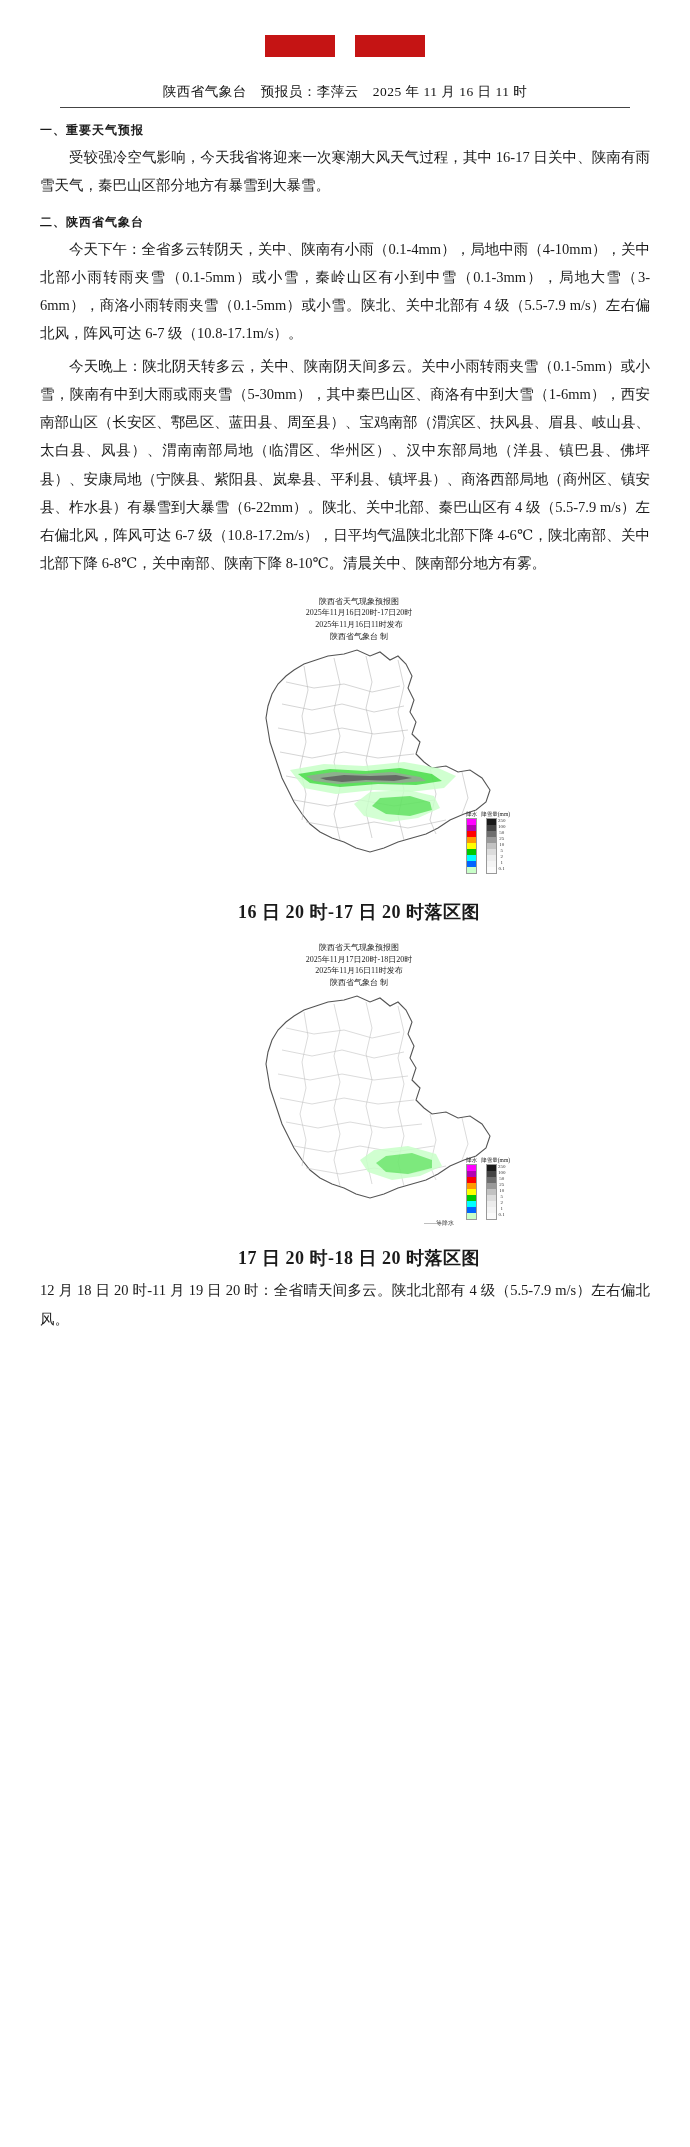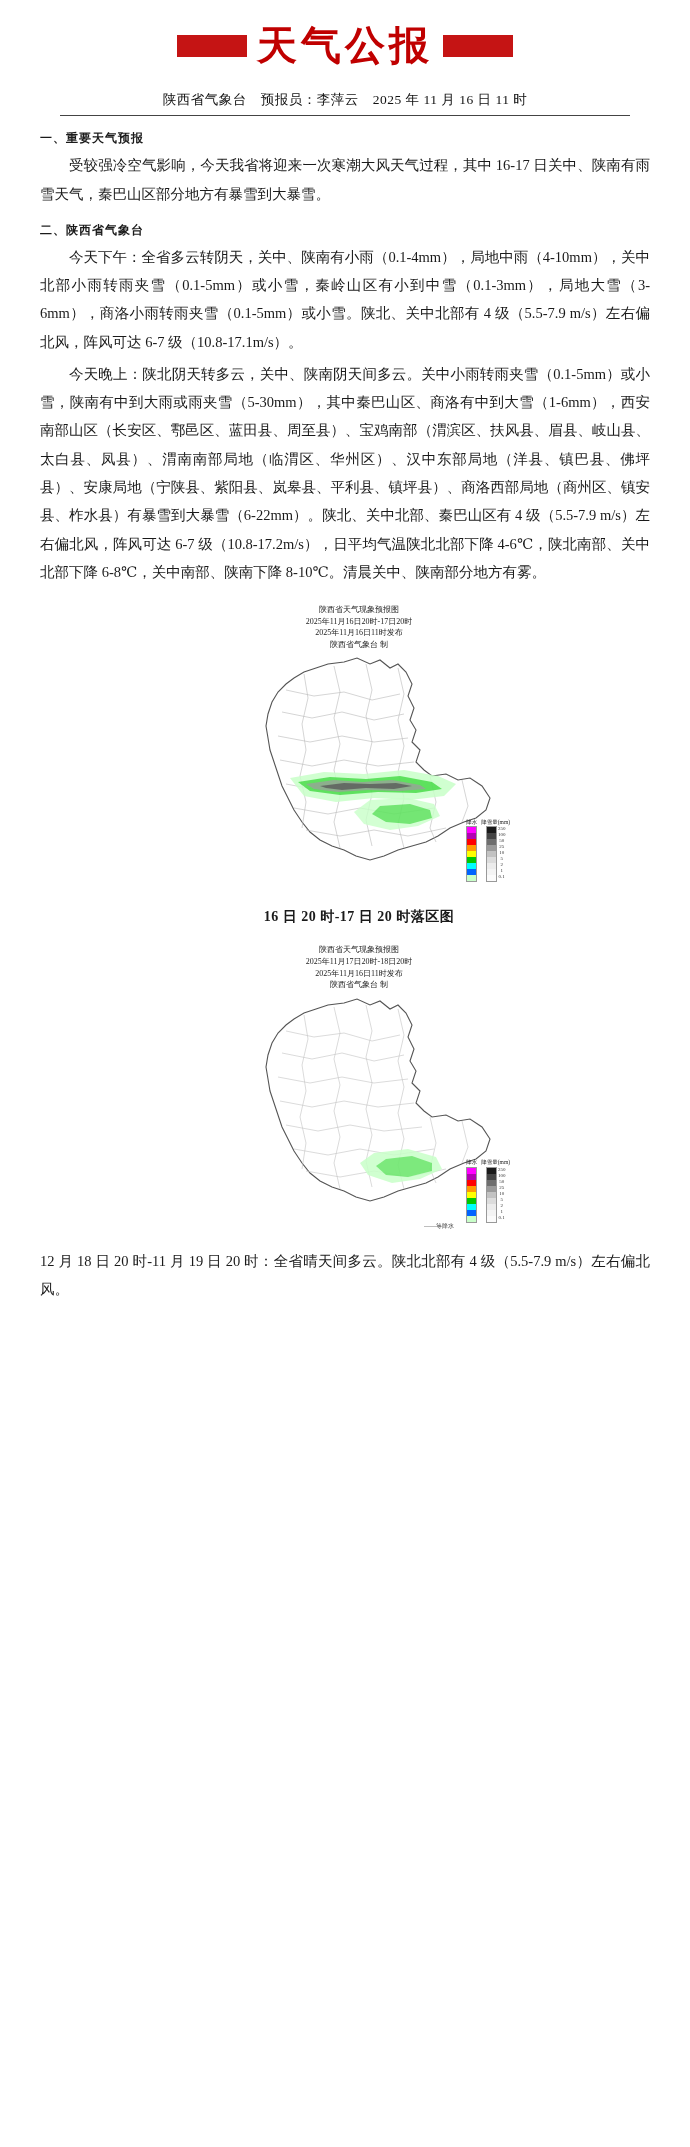--- a/index.html
+++ b/index.html
@@ -128,41 +128,41 @@
     margin-left: 1px;
   }
   .legend-vals span {
     height: 6px;
     line-height: 6px;
     font-size: 5px;
     color: #333;
   }
   .fig-caption {
     text-align: center;
-    font-size: 14px;
+    font-size: 18px;
     font-weight: bold;
     margin-top: 8px;
     letter-spacing: 0.5px;
   }
   .boundary-note {
     position: absolute;
     right: 70px;
     bottom: 10px;
     font-size: 6px;
     color: #333;
     white-space: nowrap;
   }
 </style>
 </head>
 <body>
 
 <div class="page">
 
   <div class="title">
-    <span class="bar left"></span><span class="txt">天气公报</span><span class="bar right"></span>
+    <span class="bar left"></span><span class="bar right"></span>
   </div>
 
   <div class="byline">陕西省气象台　预报员：李萍云　2025 年 11 月 16 日 11 时</div>
 
   <div class="sec-head">一、重要天气预报</div>
   <div class="para">受较强冷空气影响，今天我省将迎来一次寒潮大风天气过程，其中 16-17 日关中、陕南有雨雪天气，秦巴山区部分地方有暴雪到大暴雪。</div>
 
   <div class="sec-head">二、陕西省气象台</div>
   <div class="para">今天下午：全省多云转阴天，关中、陕南有小雨（0.1-4mm），局地中雨（4-10mm），关中北部小雨转雨夹雪（0.1-5mm）或小雪，秦岭山区有小到中雪（0.1-3mm），局地大雪（3-6mm），商洛小雨转雨夹雪（0.1-5mm）或小雪。陕北、关中北部有 4 级（5.5-7.9 m/s）左右偏北风，阵风可达 6-7 级（10.8-17.1m/s）。</div>
   <div class="para">今天晚上：陕北阴天转多云，关中、陕南阴天间多云。关中小雨转雨夹雪（0.1-5mm）或小雪，陕南有中到大雨或雨夹雪（5-30mm），其中秦巴山区、商洛有中到大雪（1-6mm），西安南部山区（长安区、鄠邑区、蓝田县、周至县）、宝鸡南部（渭滨区、扶风县、眉县、岐山县、太白县、凤县）、渭南南部局地（临渭区、华州区）、汉中东部局地（洋县、镇巴县、佛坪县）、安康局地（宁陕县、紫阳县、岚皋县、平利县、镇坪县）、商洛西部局地（商州区、镇安县、柞水县）有暴雪到大暴雪（6-22mm）。陕北、关中北部、秦巴山区有 4 级（5.5-7.9 m/s）左右偏北风，阵风可达 6-7 级（10.8-17.2m/s），日平均气温陕北北部下降 4-6℃，陕北南部、关中北部下降 6-8℃，关中南部、陕南下降 8-10℃。清晨关中、陕南部分地方有雾。</div>
@@ -325,17 +325,18 @@
                 <span>5</span>
                 <span>2</span>
                 <span>1</span>
                 <span>0.1</span>
               </div>
             </div>
           </div>
         </div>
       </div>
     </div>
+    <div class="fig-caption">17 日 20 时-18 日 20 时落区图</div>
   </div>
 
   <div class="para noindent">12 月 18 日 20 时-11 月 19 日 20 时：全省晴天间多云。陕北北部有 4 级（5.5-7.9 m/s）左右偏北风。</div>
 
 </div>
 
 </body></html>

